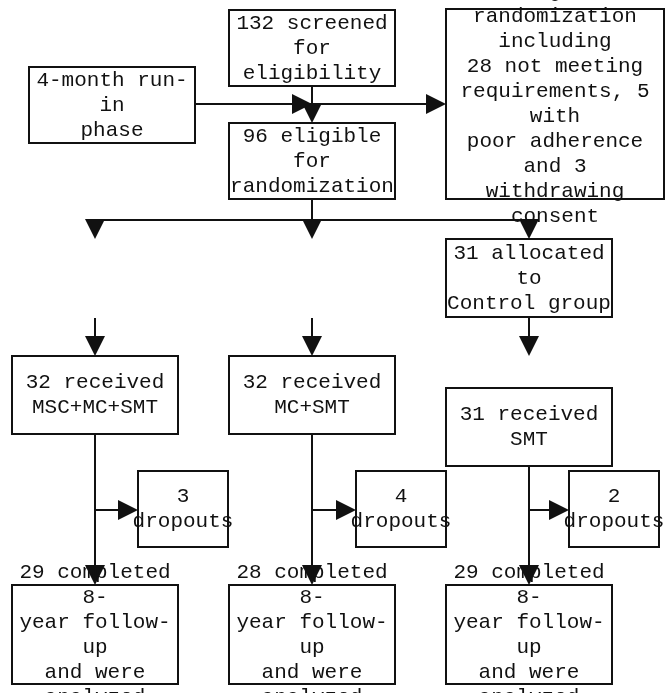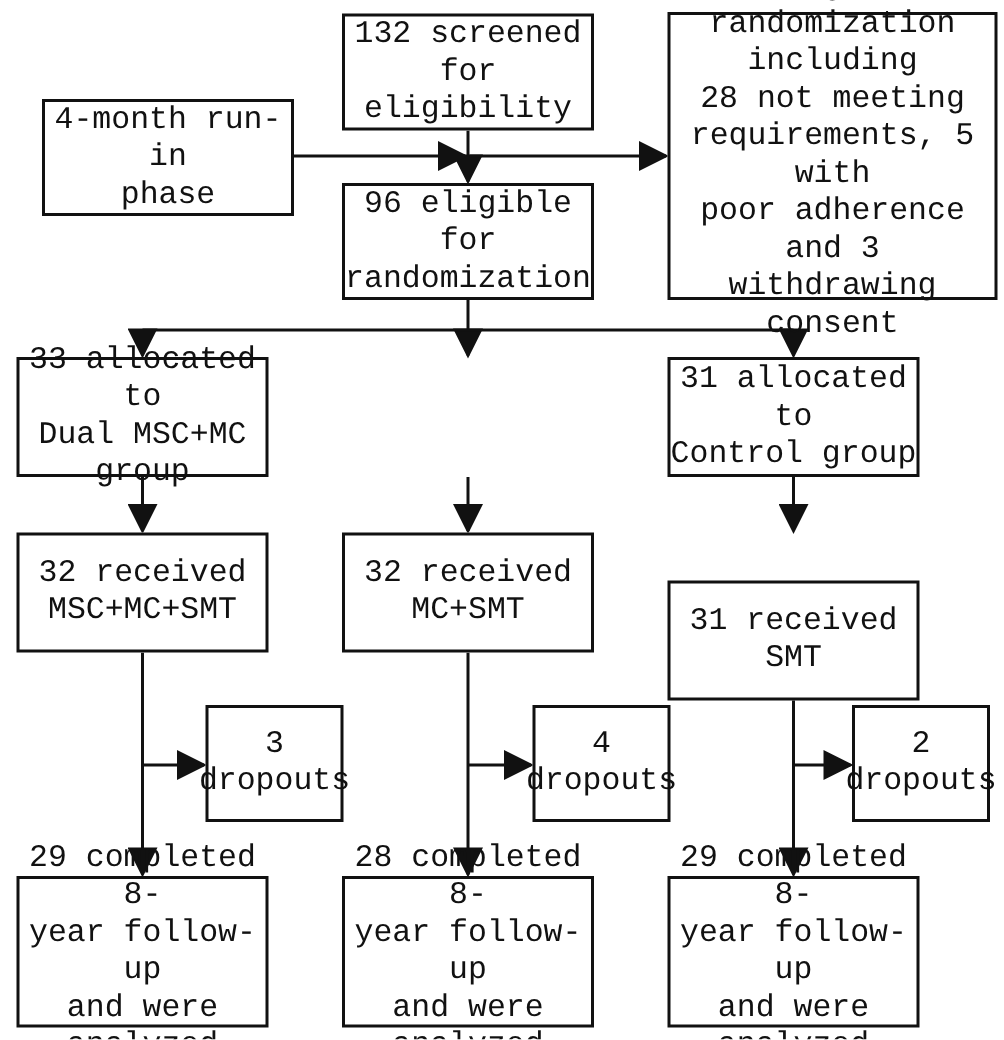--- a/index.html
+++ b/index.html
@@ -84,25 +84,20 @@
 requirements, 5 with
 poor adherence and 3
 withdrawing consent</span>
   </div>
 
   <div class="box" style="left:228px; top:122px; width:168px; height:78px;">
     <span class="box-text">96 eligible for
 randomization</span>
   </div>
 
-  <div class="box" style="left:11px;  top:238px; width:168px; height:80px;">
-    <span class="box-text">33 allocated to
-Dual MSC+MC
-group</span>
-  </div>
 
 
   <div class="box" style="left:445px; top:238px; width:168px; height:80px;">
     <span class="box-text">31 allocated to
 Control group</span>
   </div>
 
   <div class="box" style="left:11px;  top:355px; width:168px; height:80px;">
     <span class="box-text">32 received
 MSC+MC+SMT</span>

